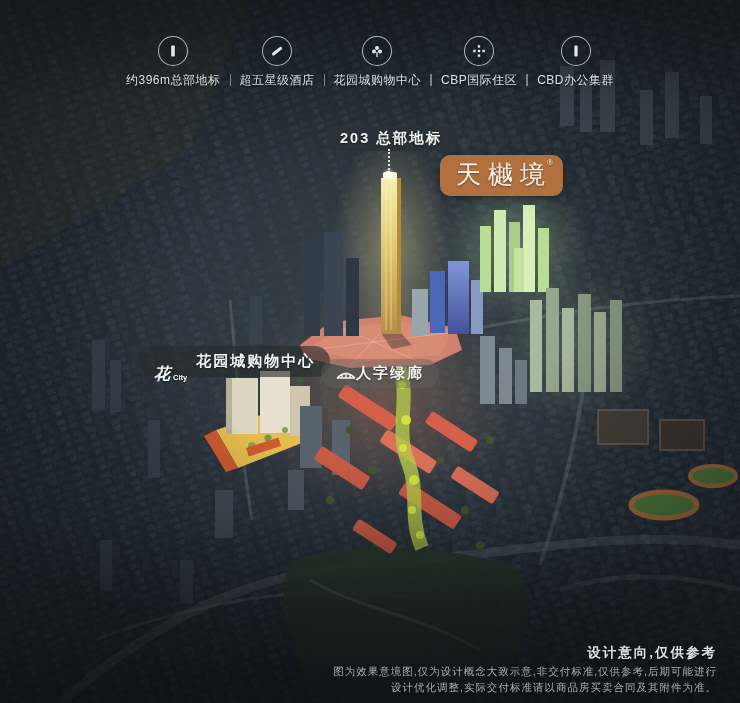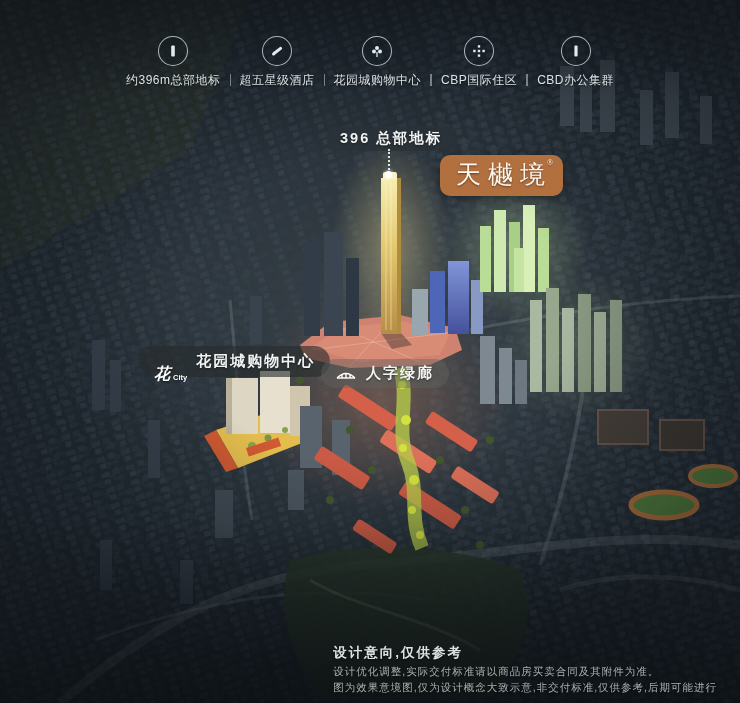--- a/index.html
+++ b/index.html
@@ -35,26 +35,26 @@
       background:#b2703f;box-shadow:0 2px 8px rgba(0,0,0,.35);
       font-family:"Liberation Serif",serif;font-size:25px;letter-spacing:7px;color:#fbf6ee;}
   .co-brand sup{font-size:8px;letter-spacing:0;vertical-align:18px;margin-left:-5px;}
   .co-180{left:376px;top:212px;padding:3px 11px;font-size:14px;letter-spacing:1.5px;font-weight:bold;}
   .co-mall{left:139px;top:346px;height:31px;display:flex;align-items:center;gap:9px;
       padding:0 15px;border-radius:16px;background:rgba(38,44,44,.62);font-size:15px;
       font-weight:bold;letter-spacing:2px;}
   .mall-logo{display:flex;align-items:flex-end;color:#fff;line-height:1;}
   .mall-logo b{font-size:16px;font-weight:bold;font-style:italic;}
   .mall-logo small{font-size:7.5px;margin-left:1px;margin-bottom:1px;letter-spacing:0;margin-top:33px;}
-  .co-green{left:321px;top:359px;height:29px;display:flex;align-items:center;gap:10px;
+  .co-green{left:321px;top:359px;height:29px;display:flex;align-items:center;
       padding:0 15px;border-radius:15px;background:rgba(95,100,95,.42);font-size:15px;
       font-weight:bold;letter-spacing:2px;}
 
   
-  .disclaimer{position:absolute;right:23px;top:644px;z-index:4;}
+  .disclaimer{position:absolute;right:23px;top:644px;text-align:right;z-index:4;}
   .disclaimer .d-title{font-size:13.5px;font-weight:bold;color:#dde2e4;letter-spacing:2px;
       text-shadow:0 1px 2px rgba(0,0,0,.5);}
   .disclaimer .d-line{font-size:10.5px;color:rgba(205,211,214,.82);letter-spacing:1px;
       margin-top:4px;line-height:1.1;text-shadow:0 1px 2px rgba(0,0,0,.5);}
 </style>
 </head>
 <body>
 
 <div class="stage">
 
@@ -309,21 +309,21 @@
     <div class="legend-item">
       <span class="legend-circle">
         <svg width="16" height="16" viewBox="0 0 16 16">
             <rect x="6.4" y="2.5" width="3.2" height="11" rx="1" fill="currentColor"></rect>
           </svg>
       </span>
       <span class="legend-label">CBD办公集群</span>
     </div>
   </div>
 
-  <div class="co co-dark co-396">396 总部地标</div>
+  <div class="co co-dark co-396">203 总部地标</div>
   <div class="dotline"></div>
   <div class="dotend"></div>
 
   <div class="co co-brand">
     <span>天樾境</span><sup>®</sup>
   </div>
 
 
   <div class="co co-mall">
     <span class="mall-logo">
@@ -339,17 +339,17 @@
         <path d="M1,11 Q10,2 19,11"></path>
           <path d="M1,11 L19,11"></path>
           <path d="M6,8 L6,11 M10,6.5 L10,11 M14,8 L14,11"></path>
       </svg>
     </span>
     <span>人字绿廊</span>
   </div>
 
   <div class="disclaimer">
     <div class="d-title">设计意向,仅供参考</div>
+    <div class="d-line">图为效果意境图,仅为设计概念大致示意,非交付标准,仅供参考,后期可能进行</div>
     <div class="d-line">设计优化调整,实际交付标准请以商品房买卖合同及其附件为准。</div>
-    <div class="d-line">图为效果意境图,仅为设计概念大致示意,非交付标准,仅供参考,后期可能进行</div>
   </div>
 
 </div>
 
 </body></html>

